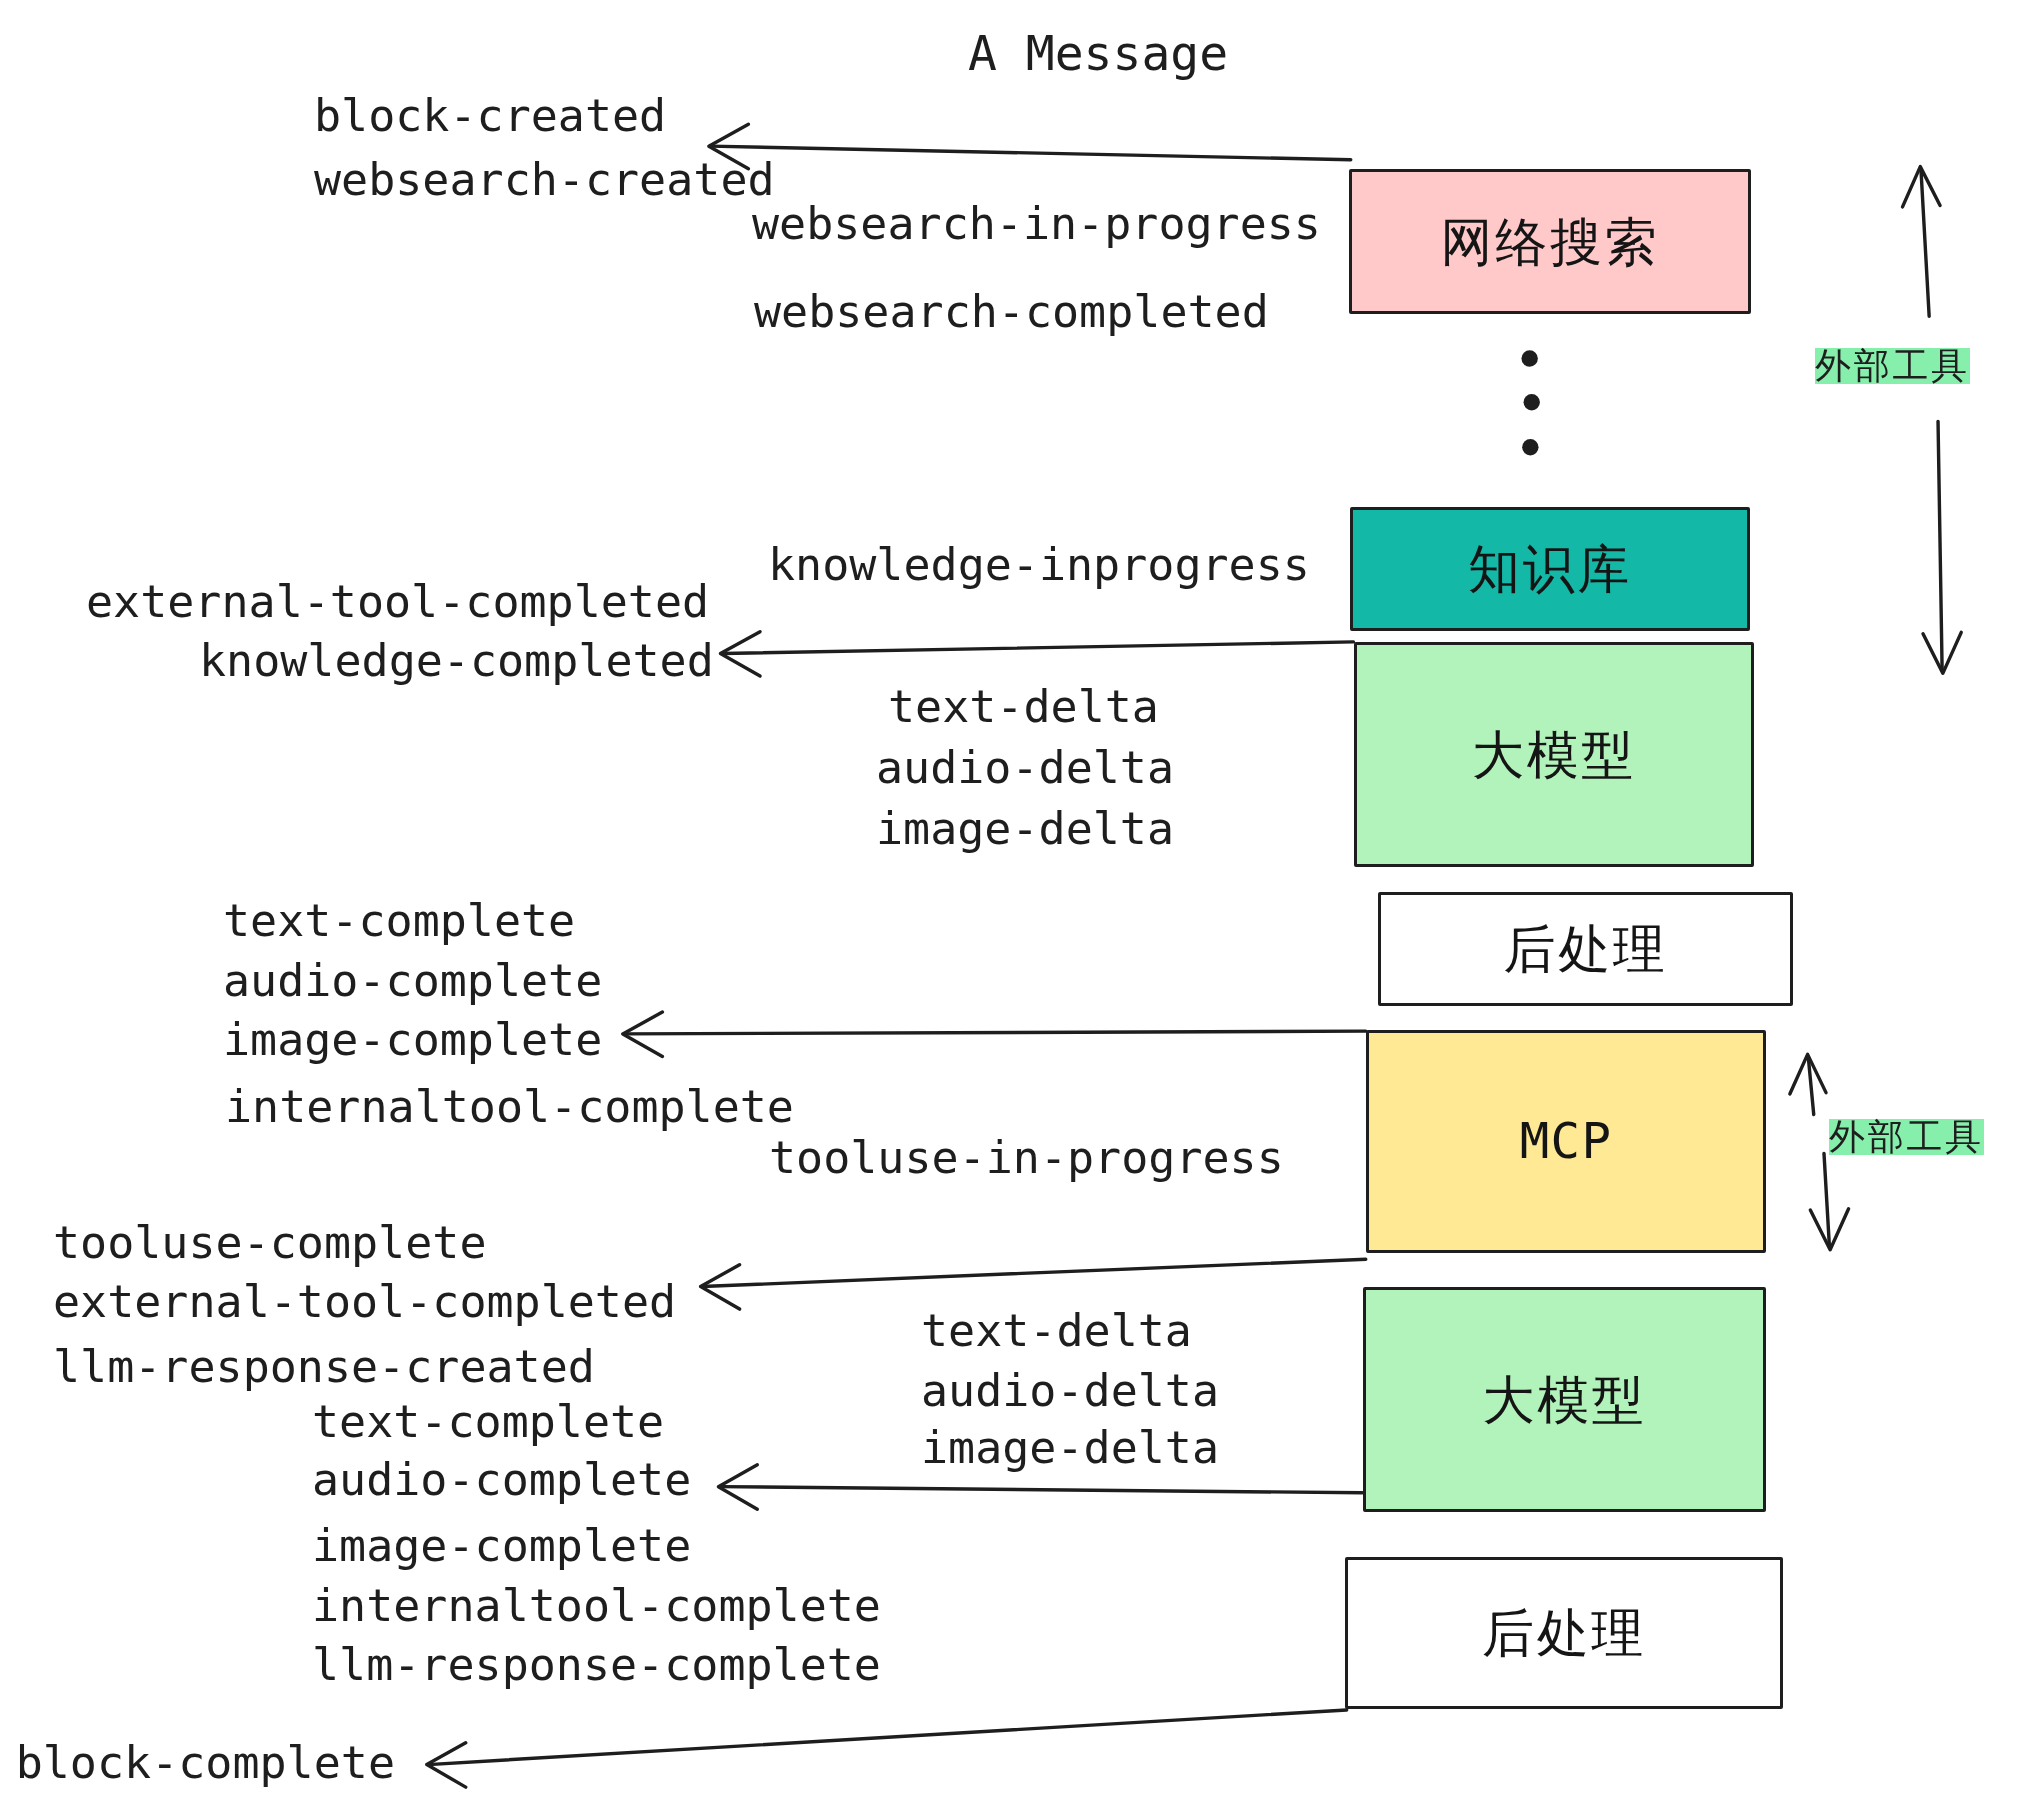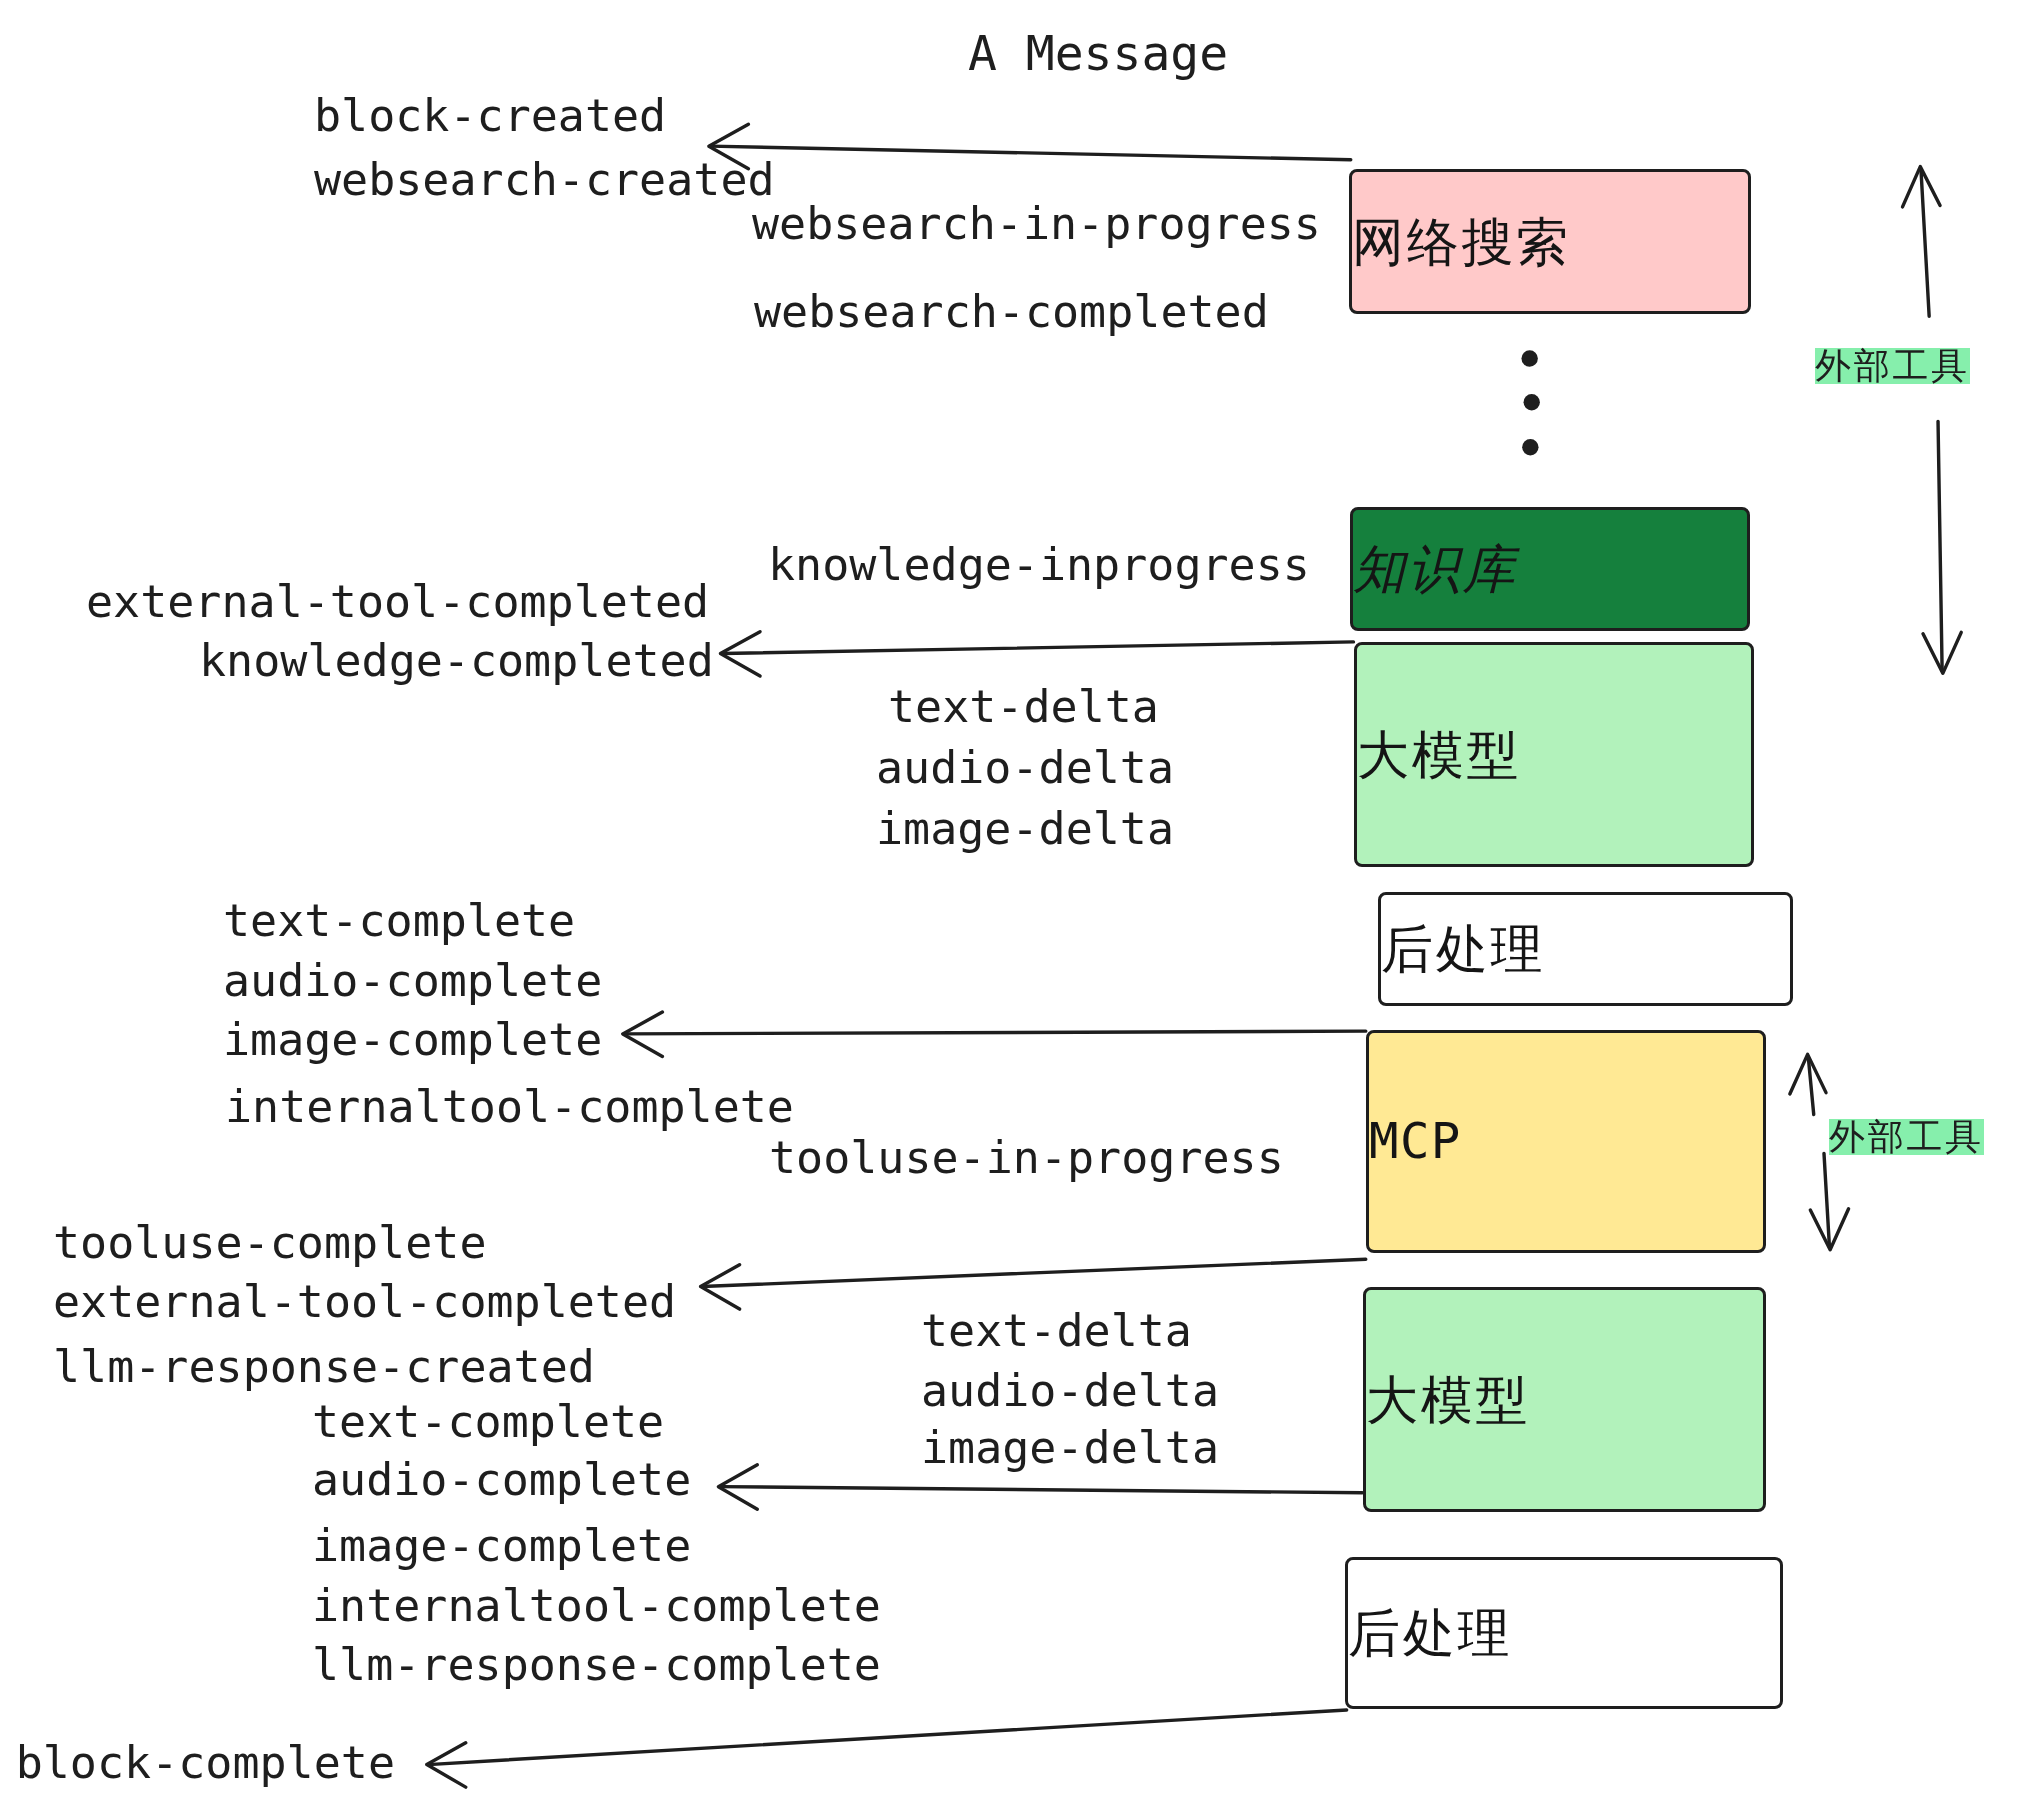--- a/index.html
+++ b/index.html
@@ -16,22 +16,22 @@
     font-family:"DejaVu Sans Mono","Liberation Mono",monospace;
     color:#1e1e1e;letter-spacing:0px;
   }
   .title{
     position:absolute;z-index:3;white-space:nowrap;font-size:48px;line-height:1;
     transform:translateY(-50%);color:#1e1e1e;
     font-family:"DejaVu Sans Mono","Liberation Mono",monospace;
   }
   .bx{
     position:absolute;z-index:2;box-sizing:border-box;
-    border:3.4px solid #1e1e1e;border-radius:8px;
-    display:flex;align-items:center;justify-content:flex-start;
+    border:3.4px solid #1e1e1e;border-radius:2px;
+    display:flex;align-items:center;justify-content:center;
   }
   .bx .bx-label{
     font-family:"Liberation Sans","DejaVu Sans",sans-serif;
     font-size:52px;line-height:1;color:#151515;letter-spacing:2.7px;
   }
   .bx.mcp .bx-label{
     font-family:"DejaVu Sans Mono","Liberation Mono",monospace;
     font-weight:400;font-size:49px;letter-spacing:1.4px;
   }
   .side{
@@ -132,21 +132,21 @@
   <div class="ev" style="left:312px;top:1545px">image-complete</div>
   <div class="ev" style="left:312px;top:1605px">internaltool-complete</div>
   <div class="ev" style="left:312px;top:1664px">llm-response-complete</div>
 
   <div class="ev" style="left:15.7px;top:1762px">block-complete</div>
 
   <div class="bx" style="left: 1349px; top: 169px; width: 402px; height: 145px; background: rgb(255, 201, 201);">
     <span class="bx-label">网络搜索</span>
   </div>
 
-  <div class="bx" style="left: 1350px; top: 507px; width: 400px; height: 124px; background: #15803d; font-style: italic;">
+  <div class="bx" style="left: 1350px; top: 507px; width: 400px; height: 124px; background: #14b8a6;">
     <span class="bx-label">知识库</span>
   </div>
 
   <div class="bx" style="left: 1354px; top: 642px; width: 400px; height: 225px; background: rgb(178, 242, 187);">
     <span class="bx-label">大模型</span>
   </div>
 
   <div class="bx" style="left: 1378px; top: 892px; width: 415px; height: 114px; background: rgb(255, 255, 255);">
     <span class="bx-label">后处理</span>
   </div>

